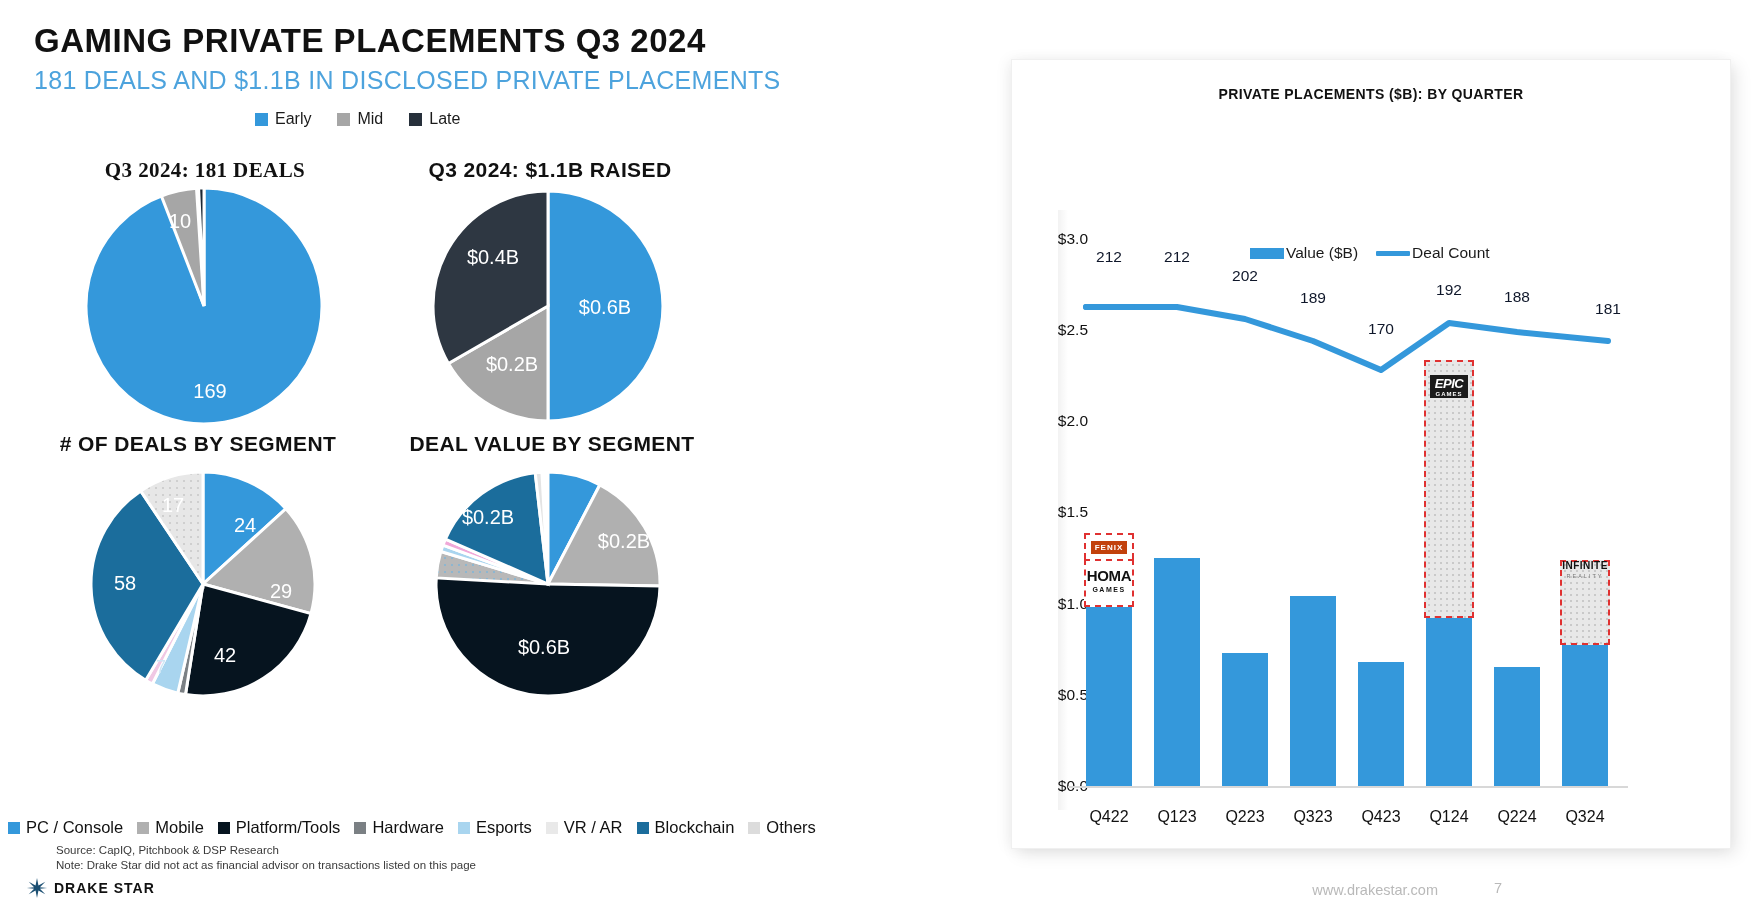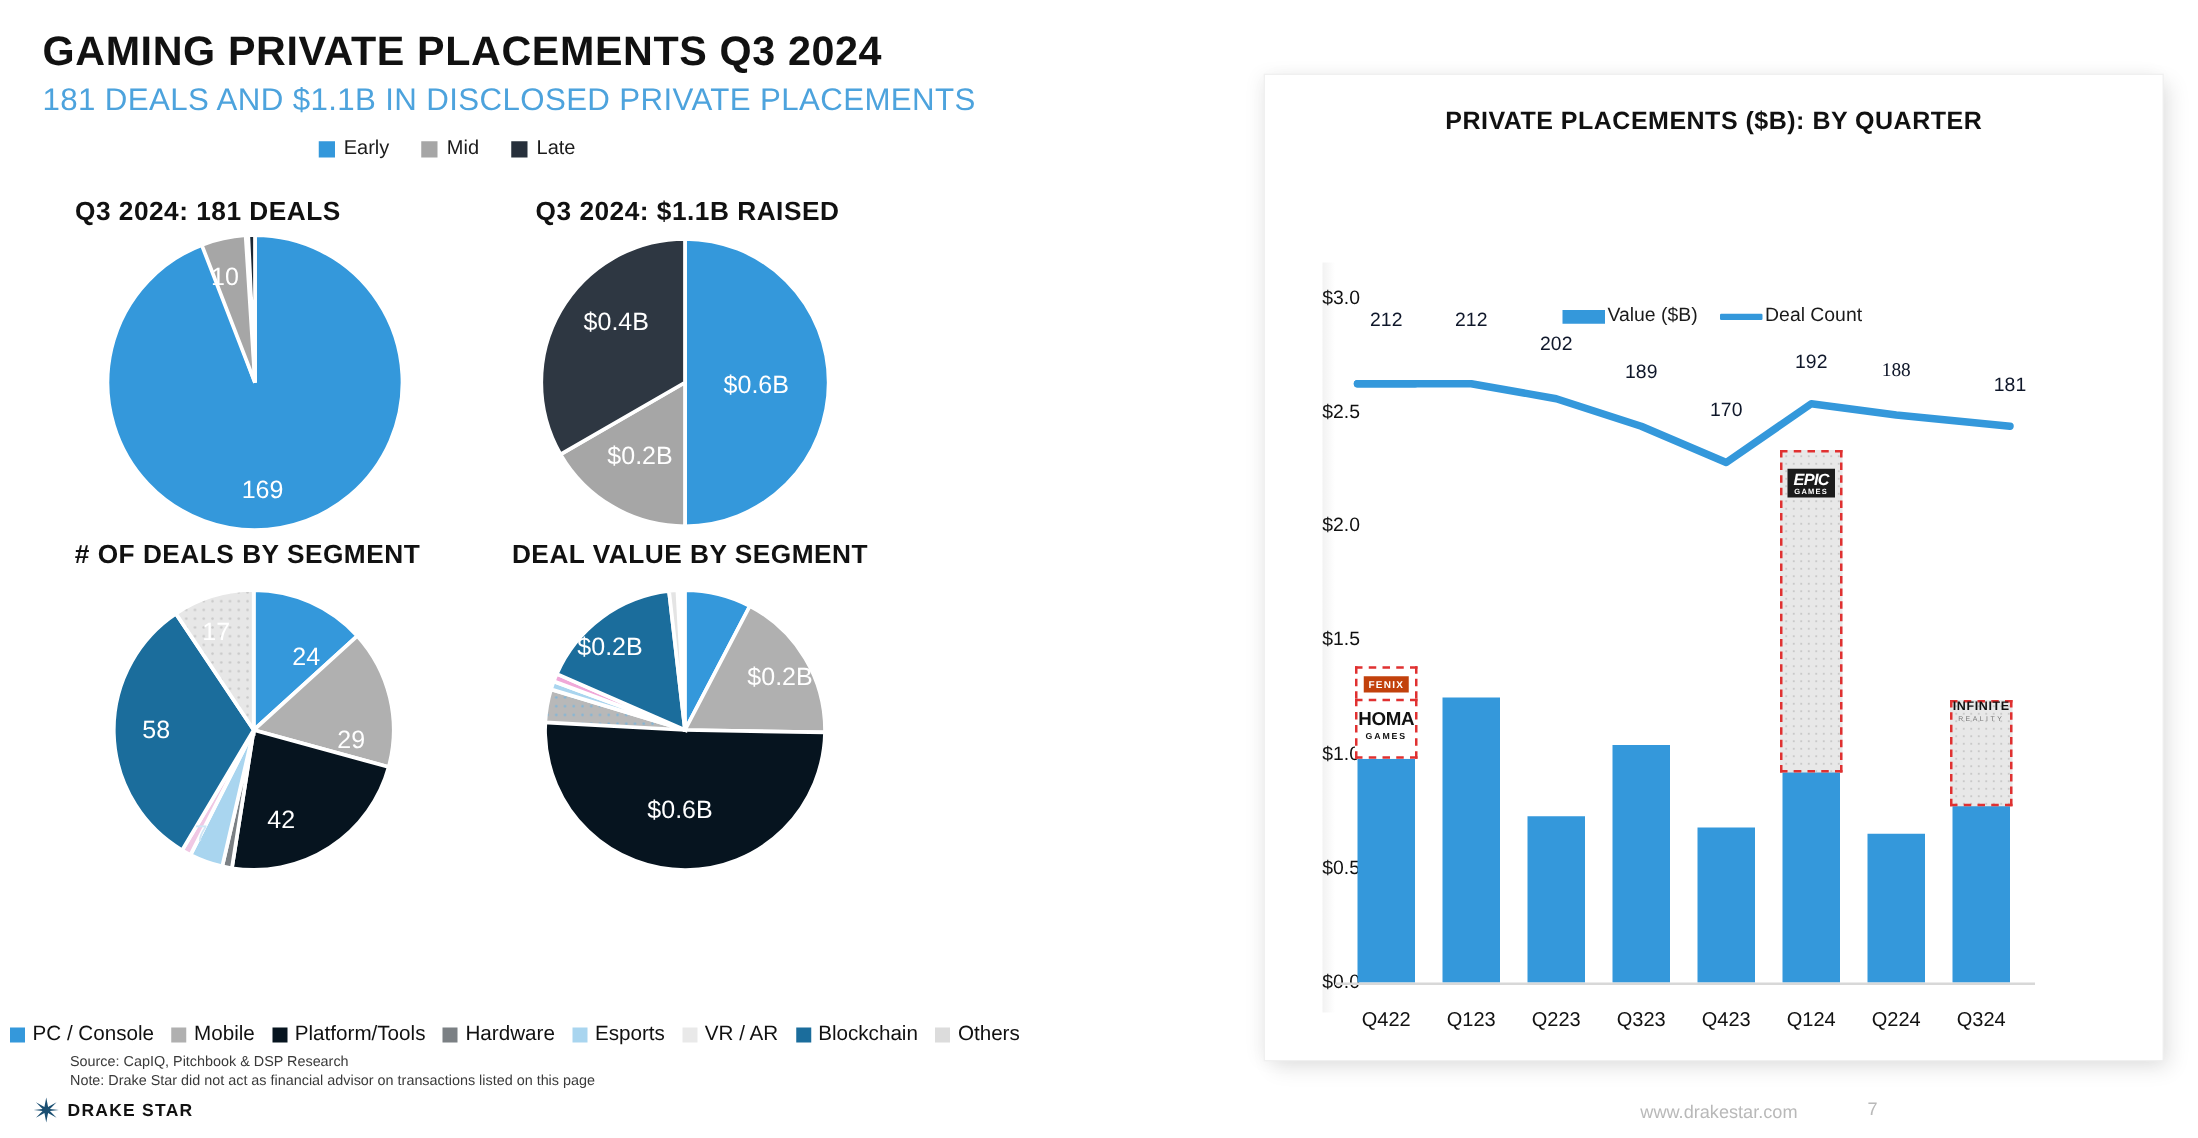--- a/index.html
+++ b/index.html
@@ -71,21 +71,21 @@
 
   
   .card {
     position:absolute; left: 1012px; top: 60px;
     width: 718px; height: 788px;
     background:#ffffff;
     box-shadow: 0 0 0 1px #f0f0f0, 6px 6px 16px rgba(0,0,0,.10), -4px 0 14px rgba(0,0,0,.06);
   }
   .card-title {
     position:absolute; left:0; right:0; top: 26px;
-    text-align:center; font-size: 20px; font-weight:bold;
+    text-align:center; font-size: 14px; font-weight:bold;
     letter-spacing:.4px; color:#111;
   }
   .chart-legend {
     position:absolute; left: 238px; top: 184px;
     display:flex; align-items:center; gap: 18px;
     font-size: 15.5px; color:#1b1b1b;
   }
   .cl-bar { width: 34px; height: 11px; display:inline-block; }
   .cl-line { width: 34px; height: 5px; display:inline-block; border-radius:1px; }
 
@@ -155,21 +155,21 @@
     <span class="lg-item">
       <span class="lg-swatch" style="background:#a6a6a6"></span>
       <span>Mid</span>
     </span>
     <span class="lg-item">
       <span class="lg-swatch" style="background:#27303b"></span>
       <span>Late</span>
     </span>
   </div>
 
-  <div class="pie-title" style="left:60px; top:158px; width:290px; text-align:left;">Q3 2024: 181 DEALS</div>
+  <div class="pie-title" style="left:60px; top:158px; width:290px; text-align:center;font-family:Liberation Serif, serif;">Q3 2024: 181 DEALS</div>
   <svg class="pie" style="left:58px; top:186px;" width="292" height="240" viewBox="0 0 292 240">
     <g transform="translate(146,120)">
 
       <path d="M 0 0 L 0 -118 A 118 118 0 1 1 -40.3 -110.9 Z" fill="#3498db" stroke="#fff" stroke-width="3"></path>
       <path d="M 0 0 L -42.6 -110.0 A 118 118 0 0 1 -7.5 -117.8 Z" fill="#a6a6a6" stroke="#fff" stroke-width="3"></path>
       <path d="M 0 0 L -5.4 -117.9 A 118 118 0 0 1 0 -118 Z" fill="#1b2733" stroke="#fff" stroke-width="3"></path>
       <text x="6" y="92" text-anchor="middle" fill="#ffffff" font-size="20" font-family="Liberation Sans, sans-serif">169</text>
       <text x="-24" y="-78" text-anchor="middle" fill="#ffffff" font-size="20" font-family="Liberation Sans, sans-serif">10</text>
     </g>
   </svg>
@@ -356,21 +356,21 @@
       <polyline points="74,247 165,247 233,259 301,281 369,310 437,263 505,272 596,281" fill="none" stroke="#3498db" stroke-width="6" stroke-linejoin="round" stroke-linecap="round"></polyline>
       <polyline points="74,247 120,247" fill="none" stroke="#3498db" stroke-width="6" stroke-linecap="round"></polyline>
     </svg>
 
     <div class="dlabel" style="left:67px;  top:188px;">212</div>
     <div class="dlabel" style="left:135px; top:188px;">212</div>
     <div class="dlabel" style="left:203px; top:207px;">202</div>
     <div class="dlabel" style="left:271px; top:229px;">189</div>
     <div class="dlabel" style="left:339px; top:260px;">170</div>
     <div class="dlabel" style="left:407px; top:221px;">192</div>
-    <div class="dlabel" style="left:475px; top:228px;font-family:Liberation Serif, serif;">188</div>
+    <div class="dlabel" style="left:475px; top:228px;">188</div>
     <div class="dlabel" style="left:566px; top:240px;">181</div>
 
     <div class="axis-line" style="left:56px; top:726px; width:560px;"></div>
 
     <div class="xtick" style="left:57px;">Q422</div>
     <div class="xtick" style="left:125px;">Q123</div>
     <div class="xtick" style="left:193px;">Q223</div>
     <div class="xtick" style="left:261px;">Q323</div>
     <div class="xtick" style="left:329px;">Q423</div>
     <div class="xtick" style="left:397px;">Q124</div>

